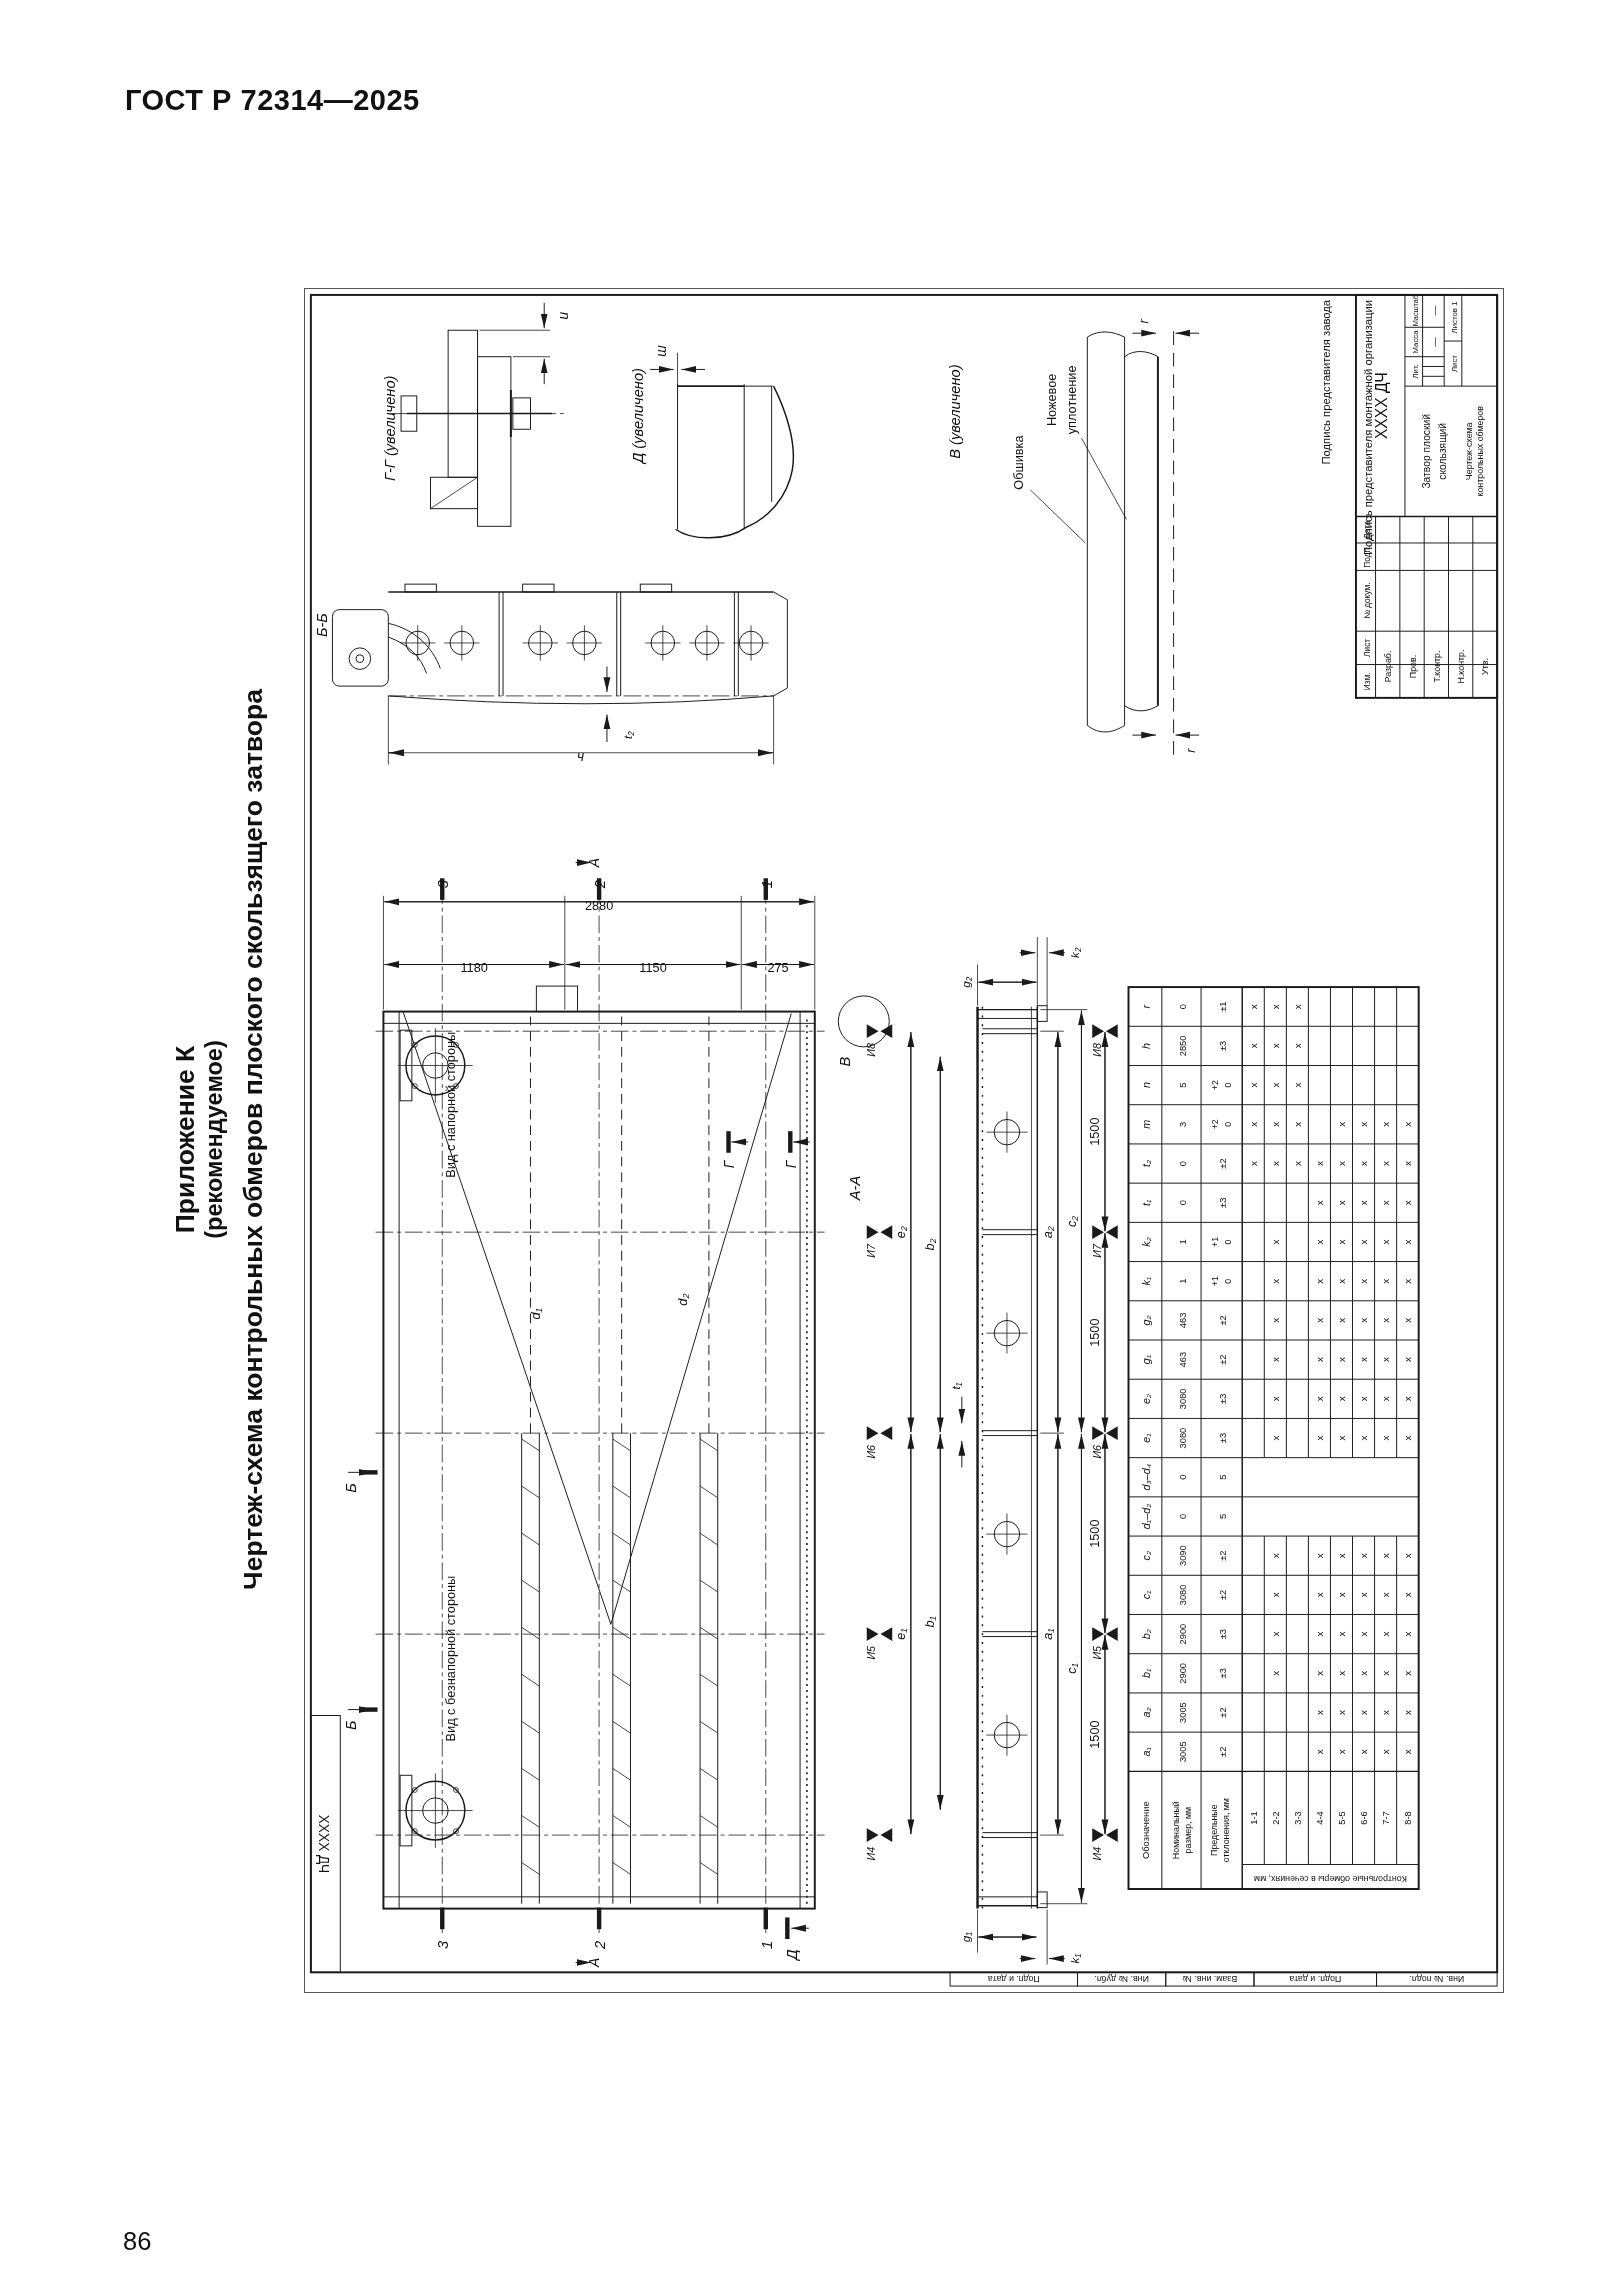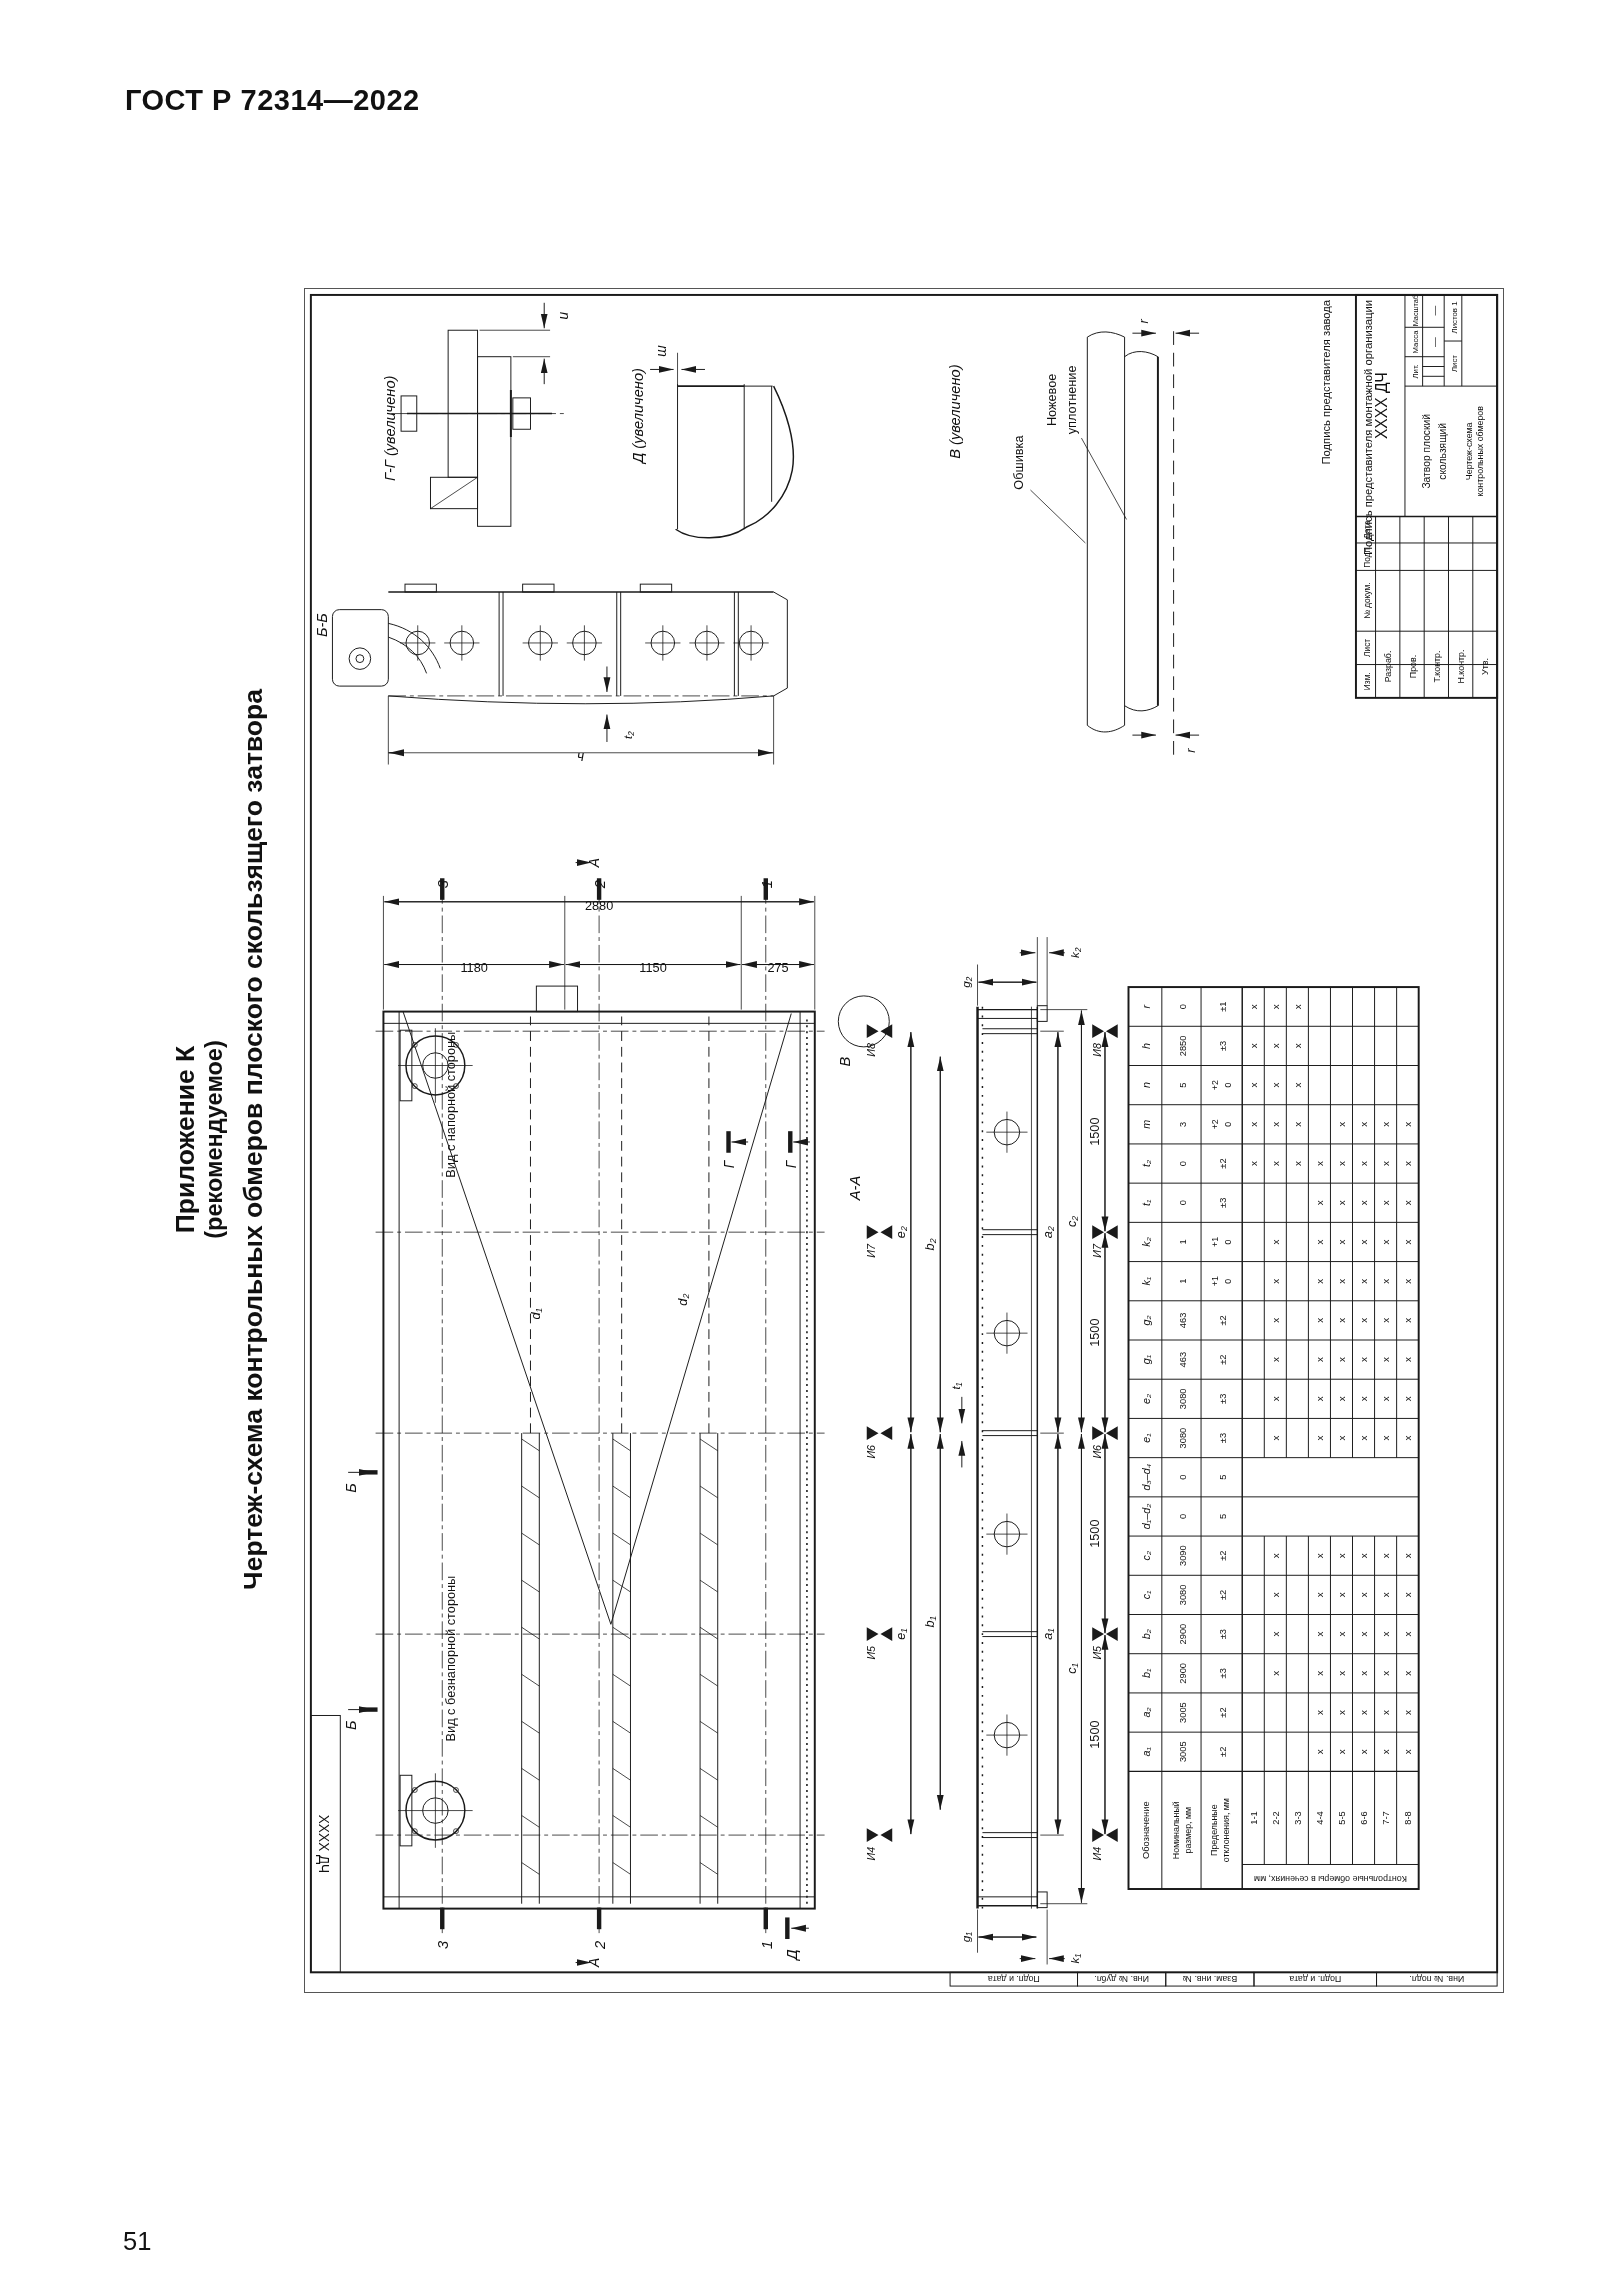--- a/index.html
+++ b/index.html
@@ -22,22 +22,22 @@
   .dd{stroke-dasharray:18 4 4 4;}
   .dsh{stroke-dasharray:10 6;}
   .dot{stroke-dasharray:2 4;stroke-width:1.6;}
   .stitch{stroke-dasharray:2 7;}
   .it{font-style:italic;}
   .vlbl{font-size:15px;font-style:italic;}
 </style>
 </head>
 <body>
 
-<div class="hdr">ГОСТ Р 72314—2022</div>
-<div class="pgnum">51</div>
+<div class="hdr">ГОСТ Р 72314—2025</div>
+<div class="pgnum">86</div>
 
 <div class="titles">
   <div class="a1">Приложение К</div>
   <div class="a2">(рекомендуемое)</div>
   <div class="a3">Чертеж-схема контрольных обмеров плоского скользящего затвора</div>
 </div>
 
 <div class="sheet-outer">
 <div class="sheet">
 <svg id="dwg" width="1703" height="1198" viewBox="0 0 1737 1222" xmlns="http://www.w3.org/2000/svg">

